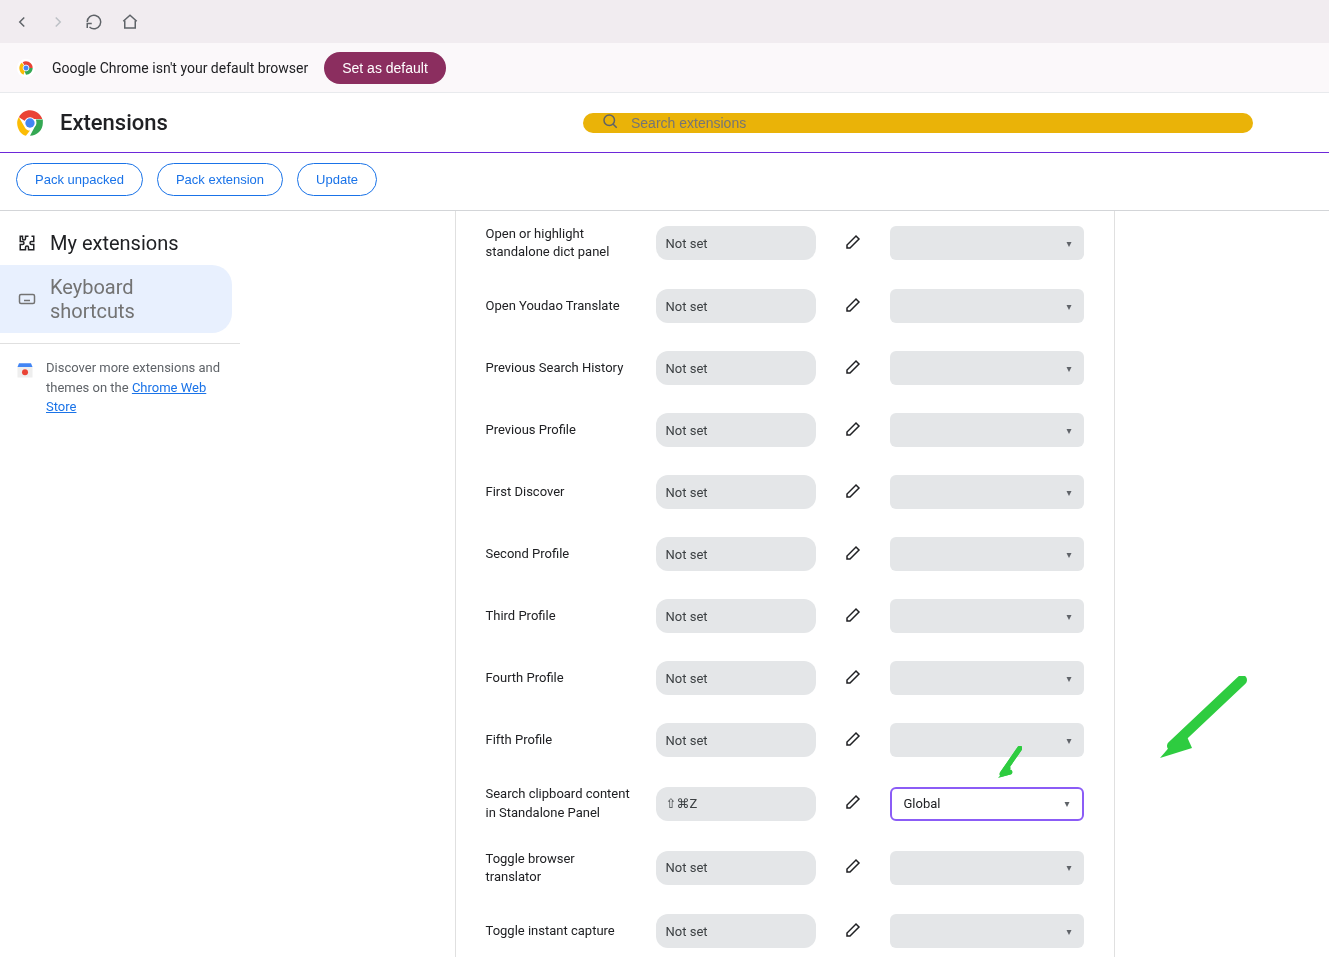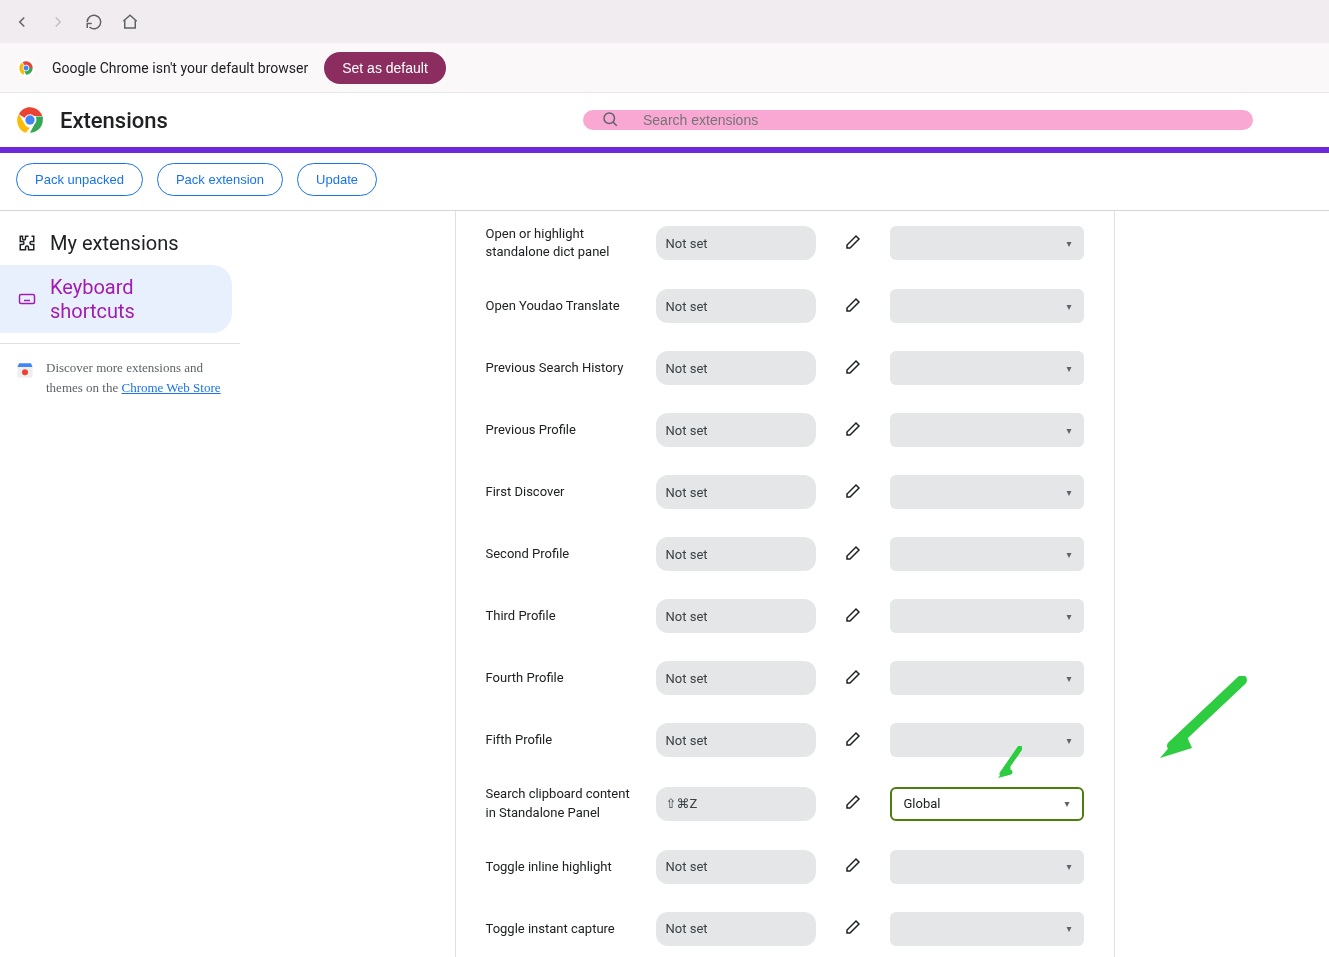--- a/index.html
+++ b/index.html
@@ -14,52 +14,52 @@
 .chrome-label { display:flex; align-items:center; gap:6px; font-size:12px; color:#202124; background:#f1ecf0; border-radius:14px; padding:2px 8px 2px 2px;}
 .url-text { color:#5f6368; font-size:14px; }
 
 
 .banner { display: flex; align-items: center; height: 50px; padding: 0 16px; gap: 16px; background: #fbf8fa; border-bottom: 1px solid #e8eaed; }
 .banner .chrome-small { width:20px; height:20px; }
 .banner-text { color:#202124; font-size:14px; }
 .set-default { background:#8b2e5f; color:#fff; border:none; border-radius:20px; padding:8px 18px; font-size:14px; cursor:pointer; }
 
 
-.ext-header { display:flex; align-items:center; justify-content:space-between; height:60px; padding:0 16px; border-bottom:6px solid #6d28d9; gap: 20px; }
+.ext-header { display:flex; align-items:center; justify-content:space-between; height:60px; padding:0 16px; border-bottom:1px solid #6d28d9; gap: 20px; }
 .ext-header-left { display:flex; align-items:center; gap:16px; }
 .ext-title { font-size:22px; font-weight:500; color:#202124; }
 .chrome-logo { width:28px; height:28px; }
-.search-box { flex:1; max-width:670px; display:flex; align-items:center; background:#f9a8d4; border-radius:22px; height:20px; padding:0 18px; gap:24px; margin-right: 60px; }
+.search-box { flex:1; max-width:670px; display:flex; align-items:center; background:#eab308; border-radius:22px; height:20px; padding:0 18px; gap:12px; margin-right: 60px; }
 .search-box input { border:none; background:transparent; outline:none; font-size:14px; flex:1; color:#5f6368; }
 .search-icon { color:#5f6368; }
 
 
 .ext-toolbar { display:flex; gap:14px; padding:10px 16px 14px 16px; border-bottom:1px solid #d3d5d8; }
 .toolbar-btn { border:1px solid #1a73e8; color:#1a73e8; background:#fff; border-radius:20px; padding:8px 18px; font-size:13px; cursor:pointer; }
 
 
 .main { display:flex; height: calc(957px - 43px - 50px - 60px - 50px); }
 .sidebar { width:240px; padding-top:10px; border-right: none;}
 .sidebar-item { display:flex; align-items:center; gap:14px; padding:10px 18px; font-size:20px; color:#202124; border-radius:0 20px 20px 0; margin-right:8px; cursor:pointer; }
-.sidebar-item.active { background:#e8f0fe; color:#a21caf; }
+.sidebar-item.active { background:#e8f0fe; color:#737373; }
 .sidebar-sep { height:1px; background:#e0e0e0; margin:10px 0 14px 0; width: 240px; }
-.discover { padding:0 16px; font-size:13px; color:#5f6368; line-height:1.5; display:flex; gap:12px; align-items:flex-start;font-family:Liberation Serif, serif; }
+.discover { padding:0 16px; font-size:13px; color:#5f6368; line-height:1.5; display:flex; gap:12px; align-items:flex-start; }
 .discover a { color:#1a73e8; text-decoration:underline; }
 .store-ico { width:18px; height:18px; border-radius:3px; flex-shrink:0; margin-top:3px;}
 
 
 .content-wrap { flex:1; display:flex; justify-content:center; }
 .content { width:660px; border-left:1px solid #e0e0e0; border-right:1px solid #e0e0e0; padding: 0 30px; overflow-y:auto; }
 .row { display:flex; align-items:center; justify-content:space-between; padding:14px 0; gap:23px; }
 .row-label { flex:1; font-size:13px; color:#202124; line-height:1.4; }
 .shortcut-input { width:160px; height:34px; background:#e4e6e8; border:none; border-radius:12px; padding:0 10px; font-size:13px; color:#3c4043; display:flex; align-items:center; font-family: inherit;}
 .edit-btn { width:28px; height:28px; display:flex; align-items:center; justify-content:center; cursor:pointer; color:#202124; }
 .edit-btn svg { width:18px; height:18px; }
 .scope { width:194px; height:34px; background:#e4e6e8; border:none; border-radius:6px; padding:0 12px; display:flex; align-items:center; justify-content:space-between; font-size:13px; color:#5f6368; cursor:pointer; position:relative; }
-.scope.selected { background:#fff; border:2px solid #4d7c0f; color:#202124; }
+.scope.selected { background:#fff; border:2px solid #8b5cf6; color:#202124; }
 .scope .caret { color:#5f6368; font-size:10px; }
 
 
 .arrow-annot { position:absolute; pointer-events:none; }
 .arrow-annot svg { display:block; }
 
 .content::-webkit-scrollbar { width:0; }
 
 .sidebar-ico { width:18px; height:18px; display:flex; align-items:center; justify-content:center; color:inherit; }
 </style>
@@ -293,21 +293,21 @@
             <span><svg viewBox="0 0 24 24" fill="none" stroke="currentColor" stroke-width="2">
                 <path d="M4 20h4L20 8l-4-4L4 16v4z"></path>
               </svg></span>
           </div>
           <div class="scope selected">
             <span>Global</span>
             <span class="caret">▾</span>
           </div>
         </div>
         <div class="row">
-          <div class="row-label">Toggle inline highlight</div>
+          <div class="row-label">Toggle browser translator</div>
           <div class="shortcut-input">Not set</div>
           <div class="edit-btn">
             <span><svg viewBox="0 0 24 24" fill="none" stroke="currentColor" stroke-width="2">
                 <path d="M4 20h4L20 8l-4-4L4 16v4z"></path>
               </svg></span>
           </div>
           <div class="scope">
             <span></span>
             <span class="caret">▾</span>
           </div>

